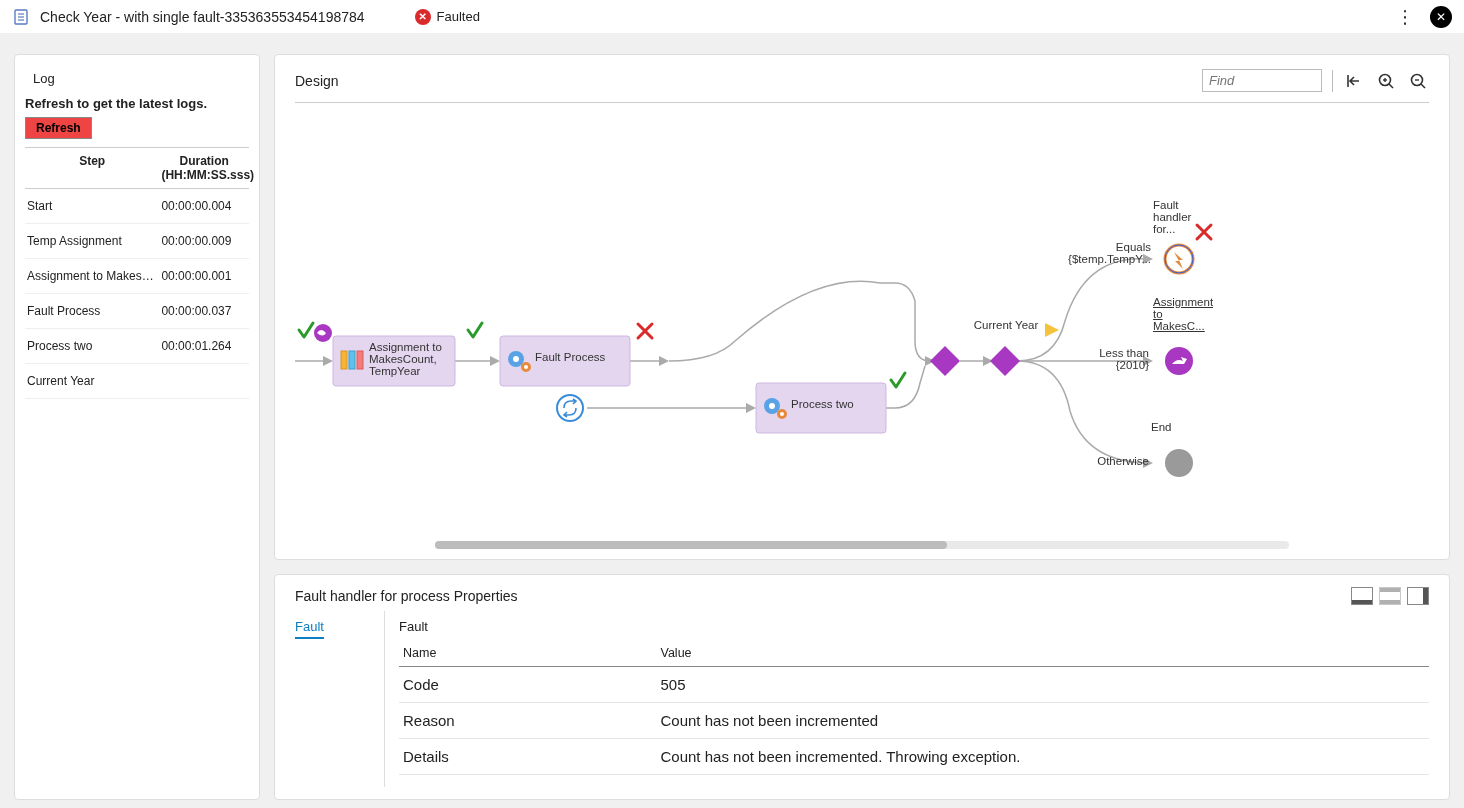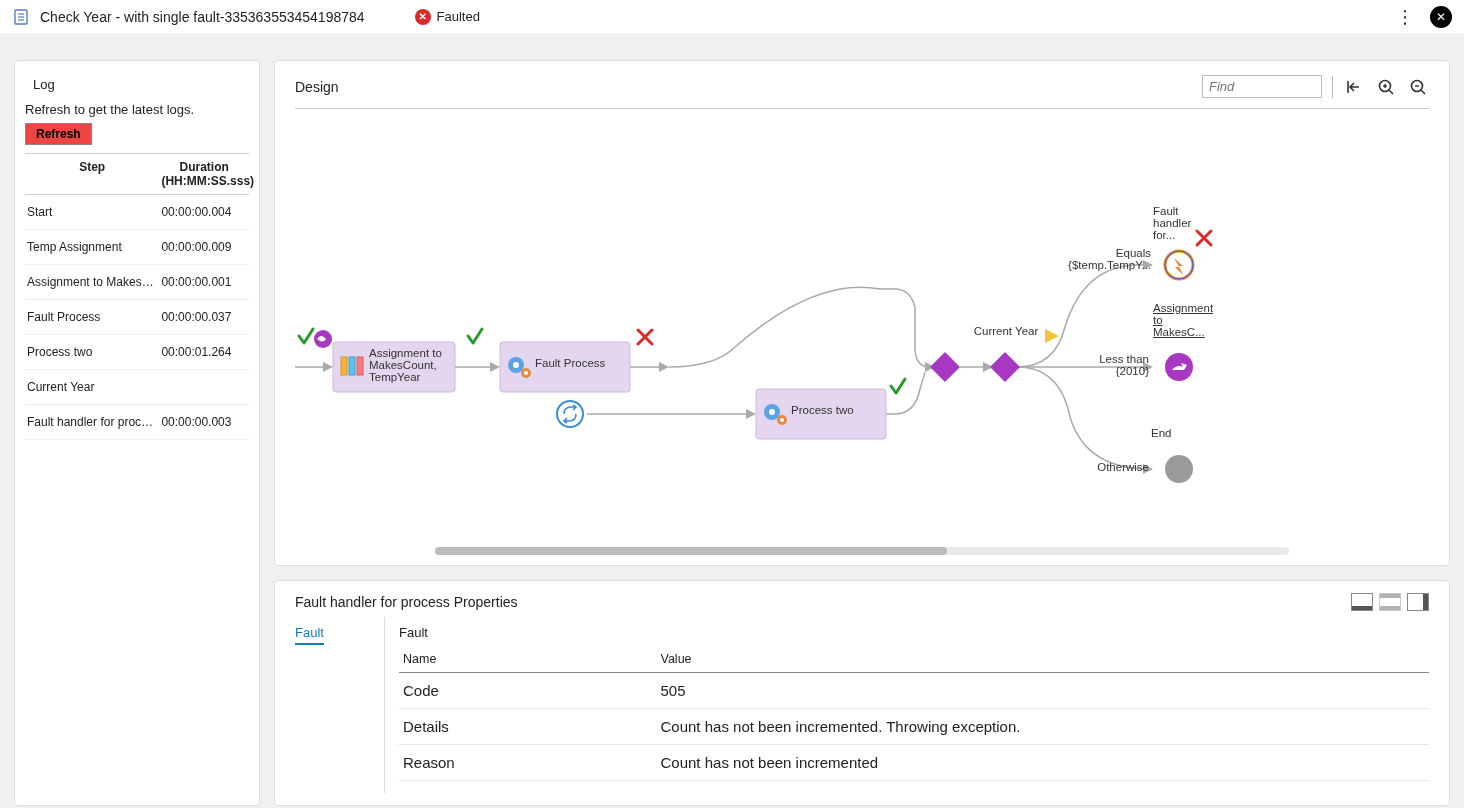--- a/index.html
+++ b/index.html
@@ -44,40 +44,40 @@
   .header .close-icon {
     width: 22px; height: 22px; border-radius: 50%;
     background: #000; color: #fff;
     display: flex; align-items: center; justify-content: center;
     font-size: 12px; cursor: pointer;
   }
 
   .body {
     display: flex;
     height: calc(100% - 34px);
-    padding: 26px 14px 0 14px;
+    padding: 20px 14px 0 14px;
     gap: 14px;
   }
 
   .log-panel {
     width: 246px;
     background: #fff;
     border: 1px solid #ddd;
     border-radius: 4px;
     padding: 12px 10px;
     display: flex; flex-direction: column;
     height: 746px;
   }
   .log-panel h3 {
     margin: 4px 0 10px 8px;
     font-weight: normal;
     font-size: 13px;
   }
   .log-panel .refresh-msg {
-    font-weight: normal;
+    font-weight: bold;
     font-size: 13px;
     margin-bottom: 6px;
   }
   .log-panel .refresh-btn {
     padding: 3px 10px;
     border: 1px solid #888;
     background: #ef4444;
     cursor: pointer;
     font-size: 12px;
     margin-bottom: 8px;
@@ -308,24 +308,20 @@
             <td>Fault Process</td>
             <td>00:00:00.037</td>
           </tr>
         <tr>
             <td>Process two</td>
             <td>00:00:01.264</td>
           </tr>
         <tr>
             <td>Current Year</td>
             <td></td>
-          </tr>
-        <tr>
-            <td>Fault handler for process</td>
-            <td>00:00:00.003</td>
           </tr>
       </tbody>
     </table>
   </div>
 
   <div class="main-col">
 
     <div class="design-panel">
       <div class="design-header">
         <span class="title">Design</span>
@@ -516,26 +512,26 @@
                 <th>Name</th>
                 <th>Value</th>
               </tr>
             </thead>
             <tbody>
               <tr>
                   <td>Code</td>
                   <td>505</td>
                 </tr>
               <tr>
+                  <td>Reason</td>
+                  <td>Count has not been incremented</td>
+                </tr>
+              <tr>
                   <td>Details</td>
                   <td>Count has not been incremented. Throwing exception.</td>
-                </tr>
-              <tr>
-                  <td>Reason</td>
-                  <td>Count has not been incremented</td>
                 </tr>
             </tbody>
           </table>
         </div>
       </div>
     </div>
   </div>
 </div>
 
 </body></html>

